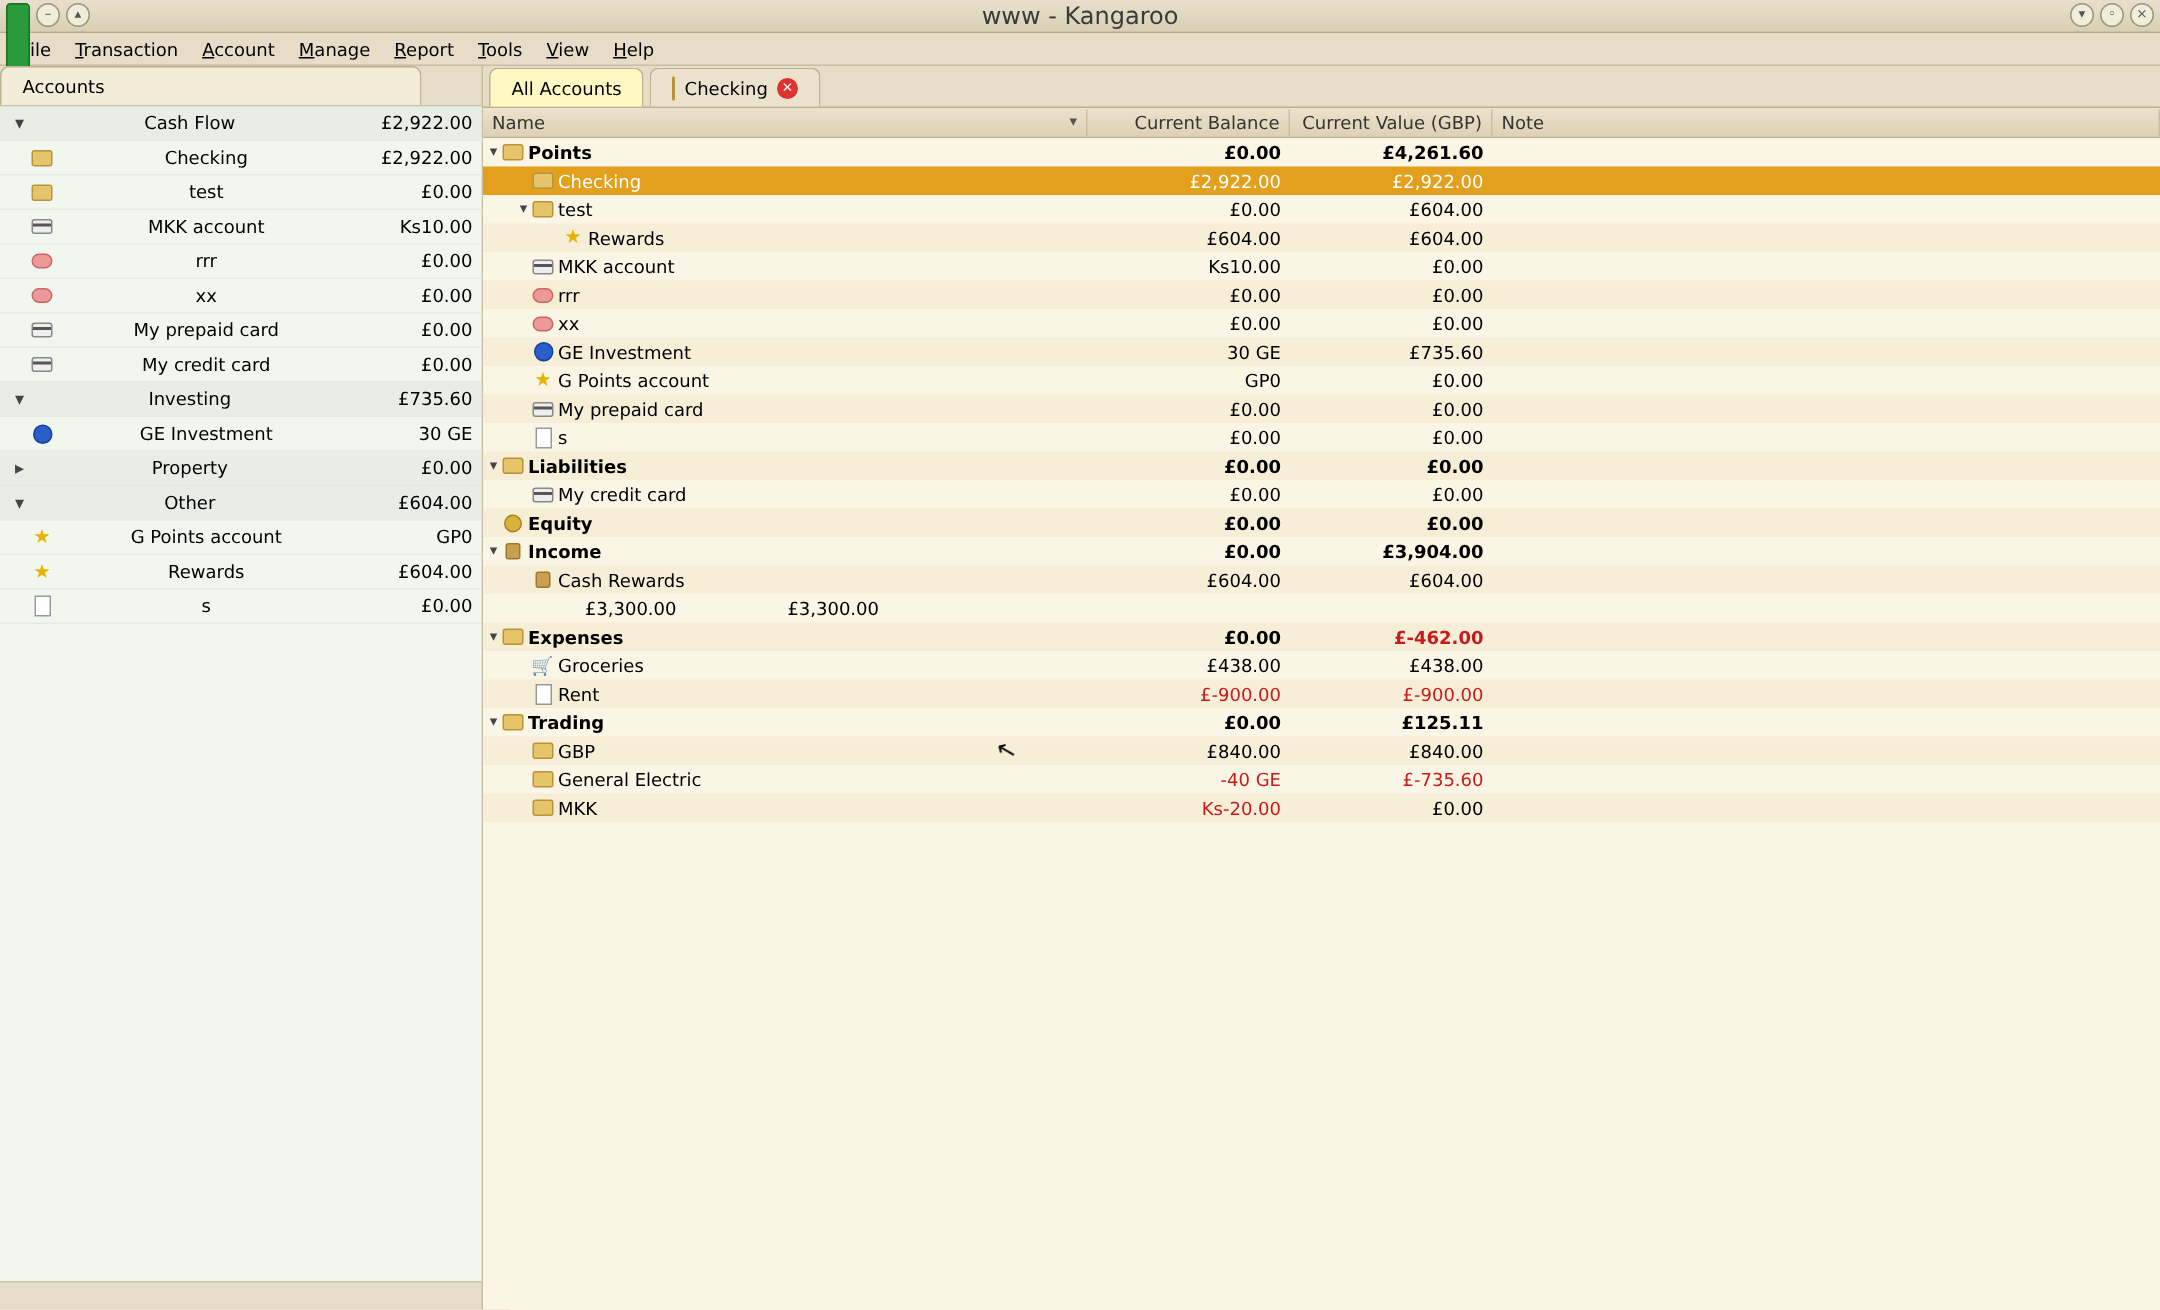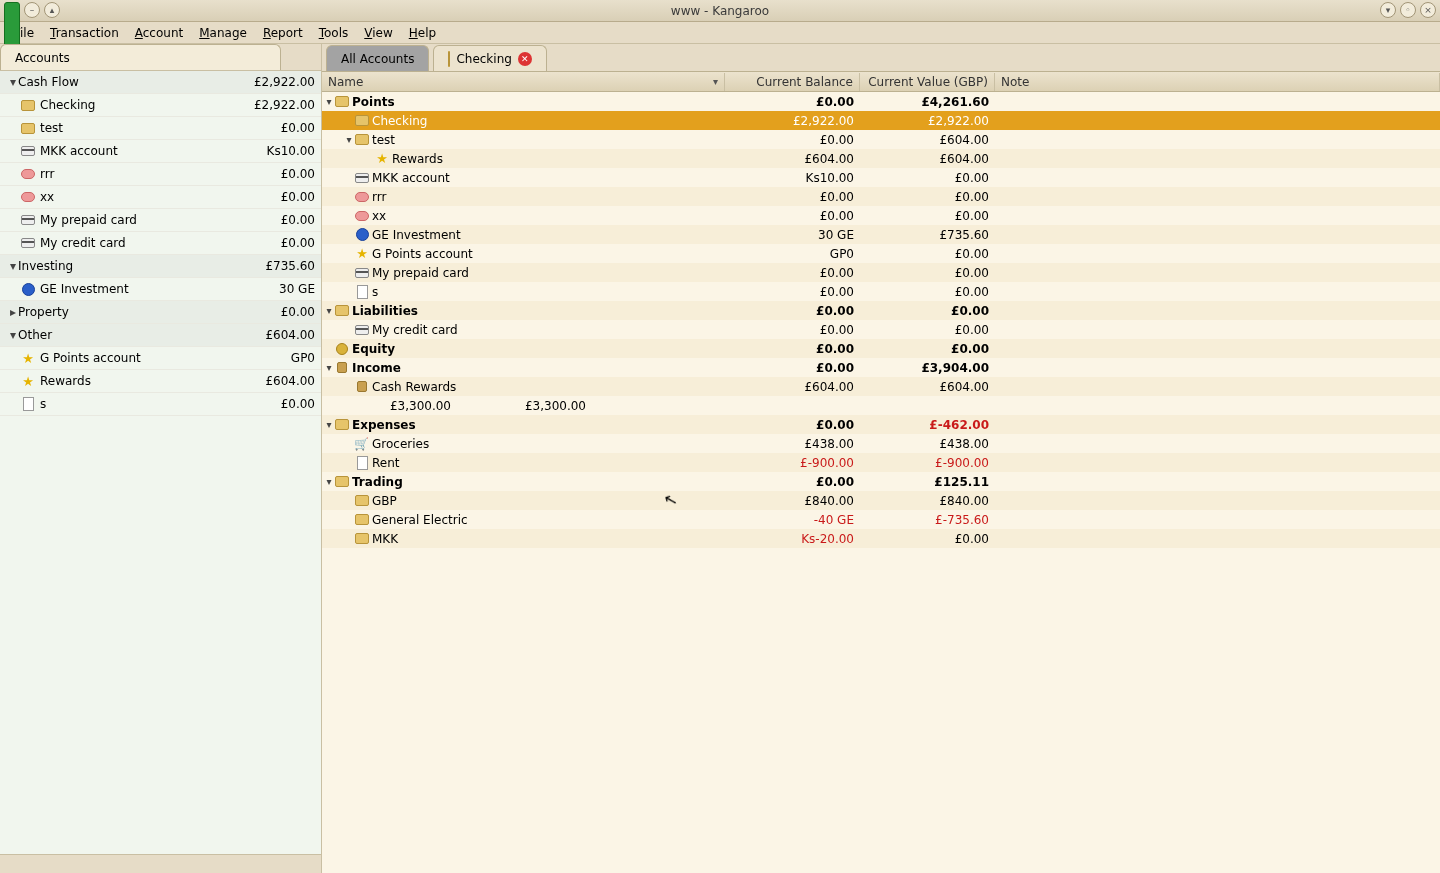--- a/index.html
+++ b/index.html
@@ -4,51 +4,51 @@
 <style>
 * { margin:0; padding:0; box-sizing:border-box; font-family:"DejaVu Sans","Liberation Sans",sans-serif; font-size:12px; }
 body { background:#e6dcc7; width:1440px; height:873px; overflow:hidden; color:#000; }
 
 
 .titlebar { height:22px; background:linear-gradient(#e8e0cc,#d9cfb6); display:flex; align-items:center; justify-content:center; position:relative; border-bottom:1px solid #b8ab8c; }
 .titlebar .left-ctrls { position:absolute; left:4px; top:2px; display:flex; gap:4px; }
 .titlebar .right-ctrls { position:absolute; right:4px; top:2px; display:flex; gap:4px; }
 .tb-btn { width:16px; height:16px; border:1px solid #a29576; border-radius:50%; background:#f2ecdb; display:flex; align-items:center; justify-content:center; font-size:9px; color:#555; cursor:pointer; }
 .tb-btn.app { background:#2a9b3a; border-color:#15701f; border-radius:3px; }
-.title-text { font-size:12px; color:#3a3a3a; }
+.title-text { font-size:16px; color:#3a3a3a; }
 
 
 .menubar { height:22px; background:#e6dcc7; display:flex; align-items:center; padding:0 6px; border-bottom:1px solid #c9bfa3; }
 .menubar .mi { padding:2px 8px; cursor:pointer; }
 .menubar .mi span.u { text-decoration:underline; }
 
 
 .app { display:flex; height:calc(873px - 44px); }
 .sidebar { width:322px; background:#e6dcc7; border-right:1px solid #c9bfa3; display:flex; flex-direction:column; position:relative; }
 .sb-header { height:22px; background:linear-gradient(#ece3ce,#d8ccb0); border:1px solid #c9bfa3; border-left:none; border-right:none; padding:2px 6px; display:flex; align-items:center; position:relative; }
 .sb-header.tab { background:#f3ecd9; border-top-right-radius:6px; margin-right:40px; }
 
 .sb-body { background:#f1f6ee; border:1px solid #c9bfa3; border-left:none; border-right:none; margin:0; overflow:auto; }
 .sb-row { display:flex; align-items:center; height:23px; padding:0 6px 0 8px; border-bottom:1px solid #e9e9e0; }
 .sb-row.header { background:#e8ede6; font-weight:normal; }
 .sb-row .caret { width:10px; display:inline-block; text-align:center; color:#444; }
 .sb-row .ic { width:16px; height:16px; margin-right:4px; display:inline-flex; align-items:center; justify-content:center; }
-.sb-row .label { flex:1; white-space:nowrap; overflow:hidden; }
+.sb-row .label { flex:1; white-space:nowrap; overflow:hidden;text-align:center; }
 .sb-row .val { text-align:right; min-width:80px; }
 .sb-row.child { padding-left:20px; }
 
 .sb-footer { position:absolute; bottom:0; left:0; right:0; }
 
 
 .content { flex:1; display:flex; flex-direction:column; background:#e6dcc7; }
 
 
 .tabbar { height:28px; display:flex; align-items:flex-end; padding:0 4px; gap:4px; background:#e6dcc7; border-bottom:1px solid #bcb191; }
 .tab { height:26px; padding:0 14px; background:#ece3ce; border:1px solid #bcb191; border-bottom:none; border-top-left-radius:6px; border-top-right-radius:6px; display:flex; align-items:center; gap:6px; cursor:pointer; position:relative; }
-.tab.active { background:#a3a3a3; z-index:2; }
+.tab.active { background:#fef9c3; z-index:2; }
 .tab .close { width:14px; height:14px; background:#d33; border-radius:50%; color:#fff; display:flex; align-items:center; justify-content:center; font-size:9px; font-weight:bold; }
 
 
 .tablewrap { flex:1; background:#fbf5e6; overflow:auto; }
 .thead { height:20px; background:linear-gradient(#ece3ce,#dcd1b4); border-bottom:1px solid #bcb191; display:flex; position:sticky; top:0;align-items:center; }
 .th { border-right:1px solid #c9bfa3; padding:2px 6px; display:flex; align-items:center; color:#333; }
 .th.name { flex:1; position:relative; }
 .th.name:after{ content:"▾"; position:absolute; right:6px; color:#555; font-size:10px; }
 .th.bal { width:135px; justify-content:flex-end; }
 .th.val { width:135px; justify-content:flex-end; }

